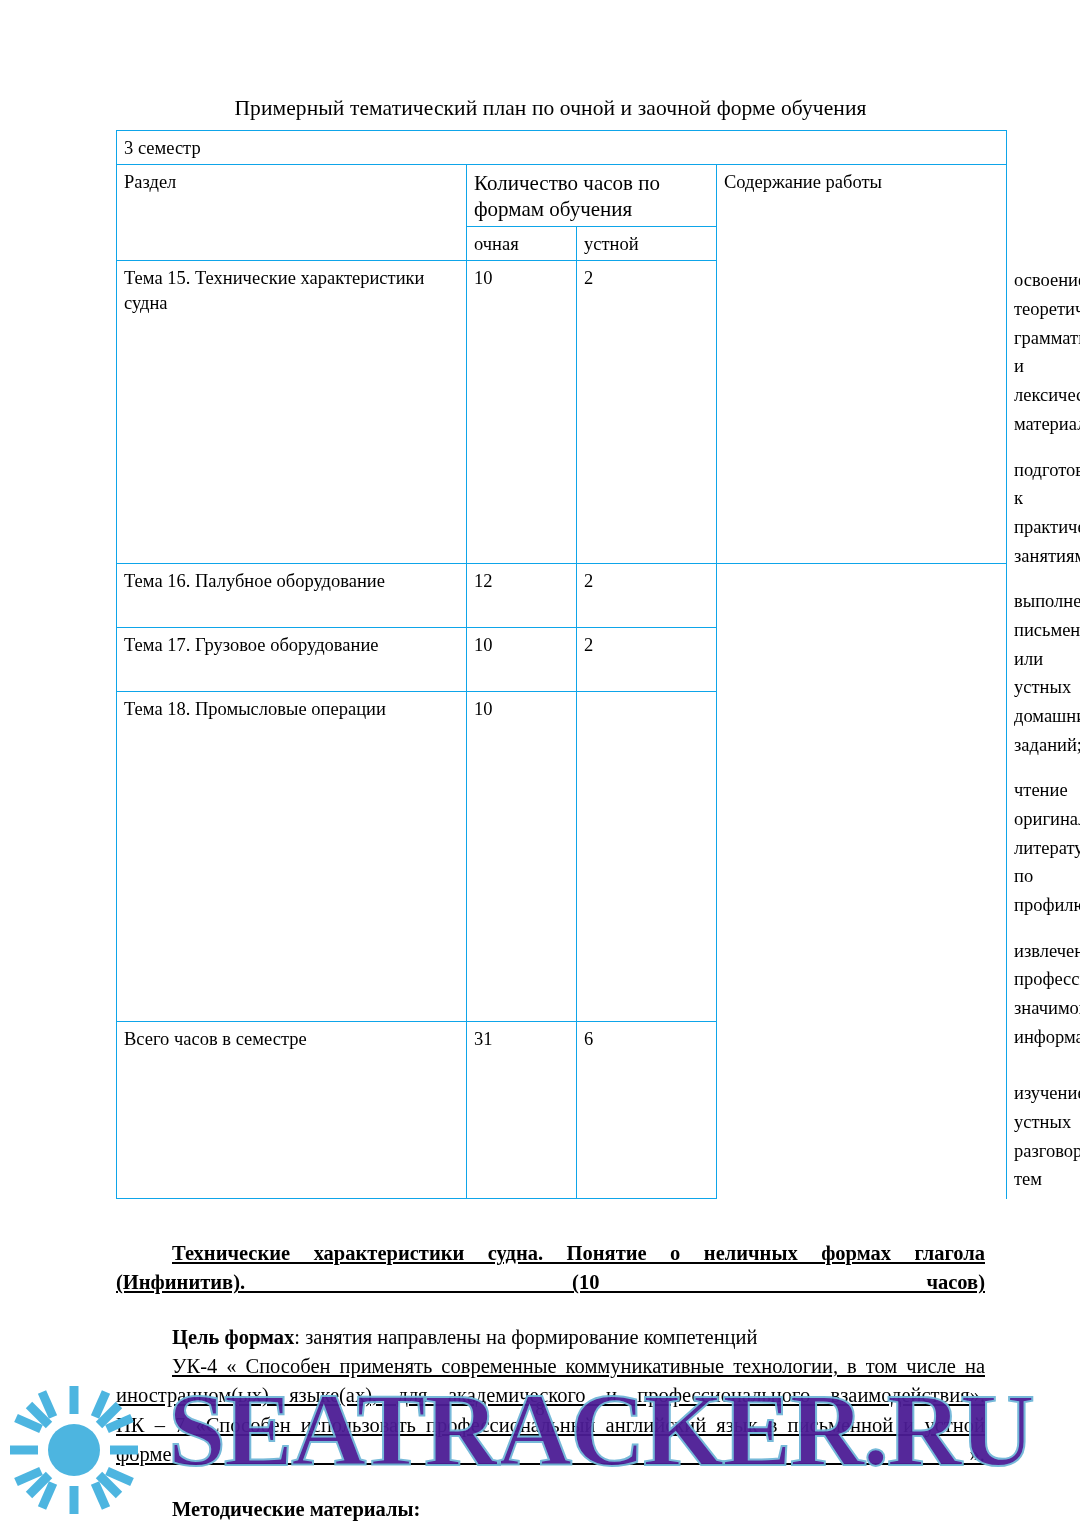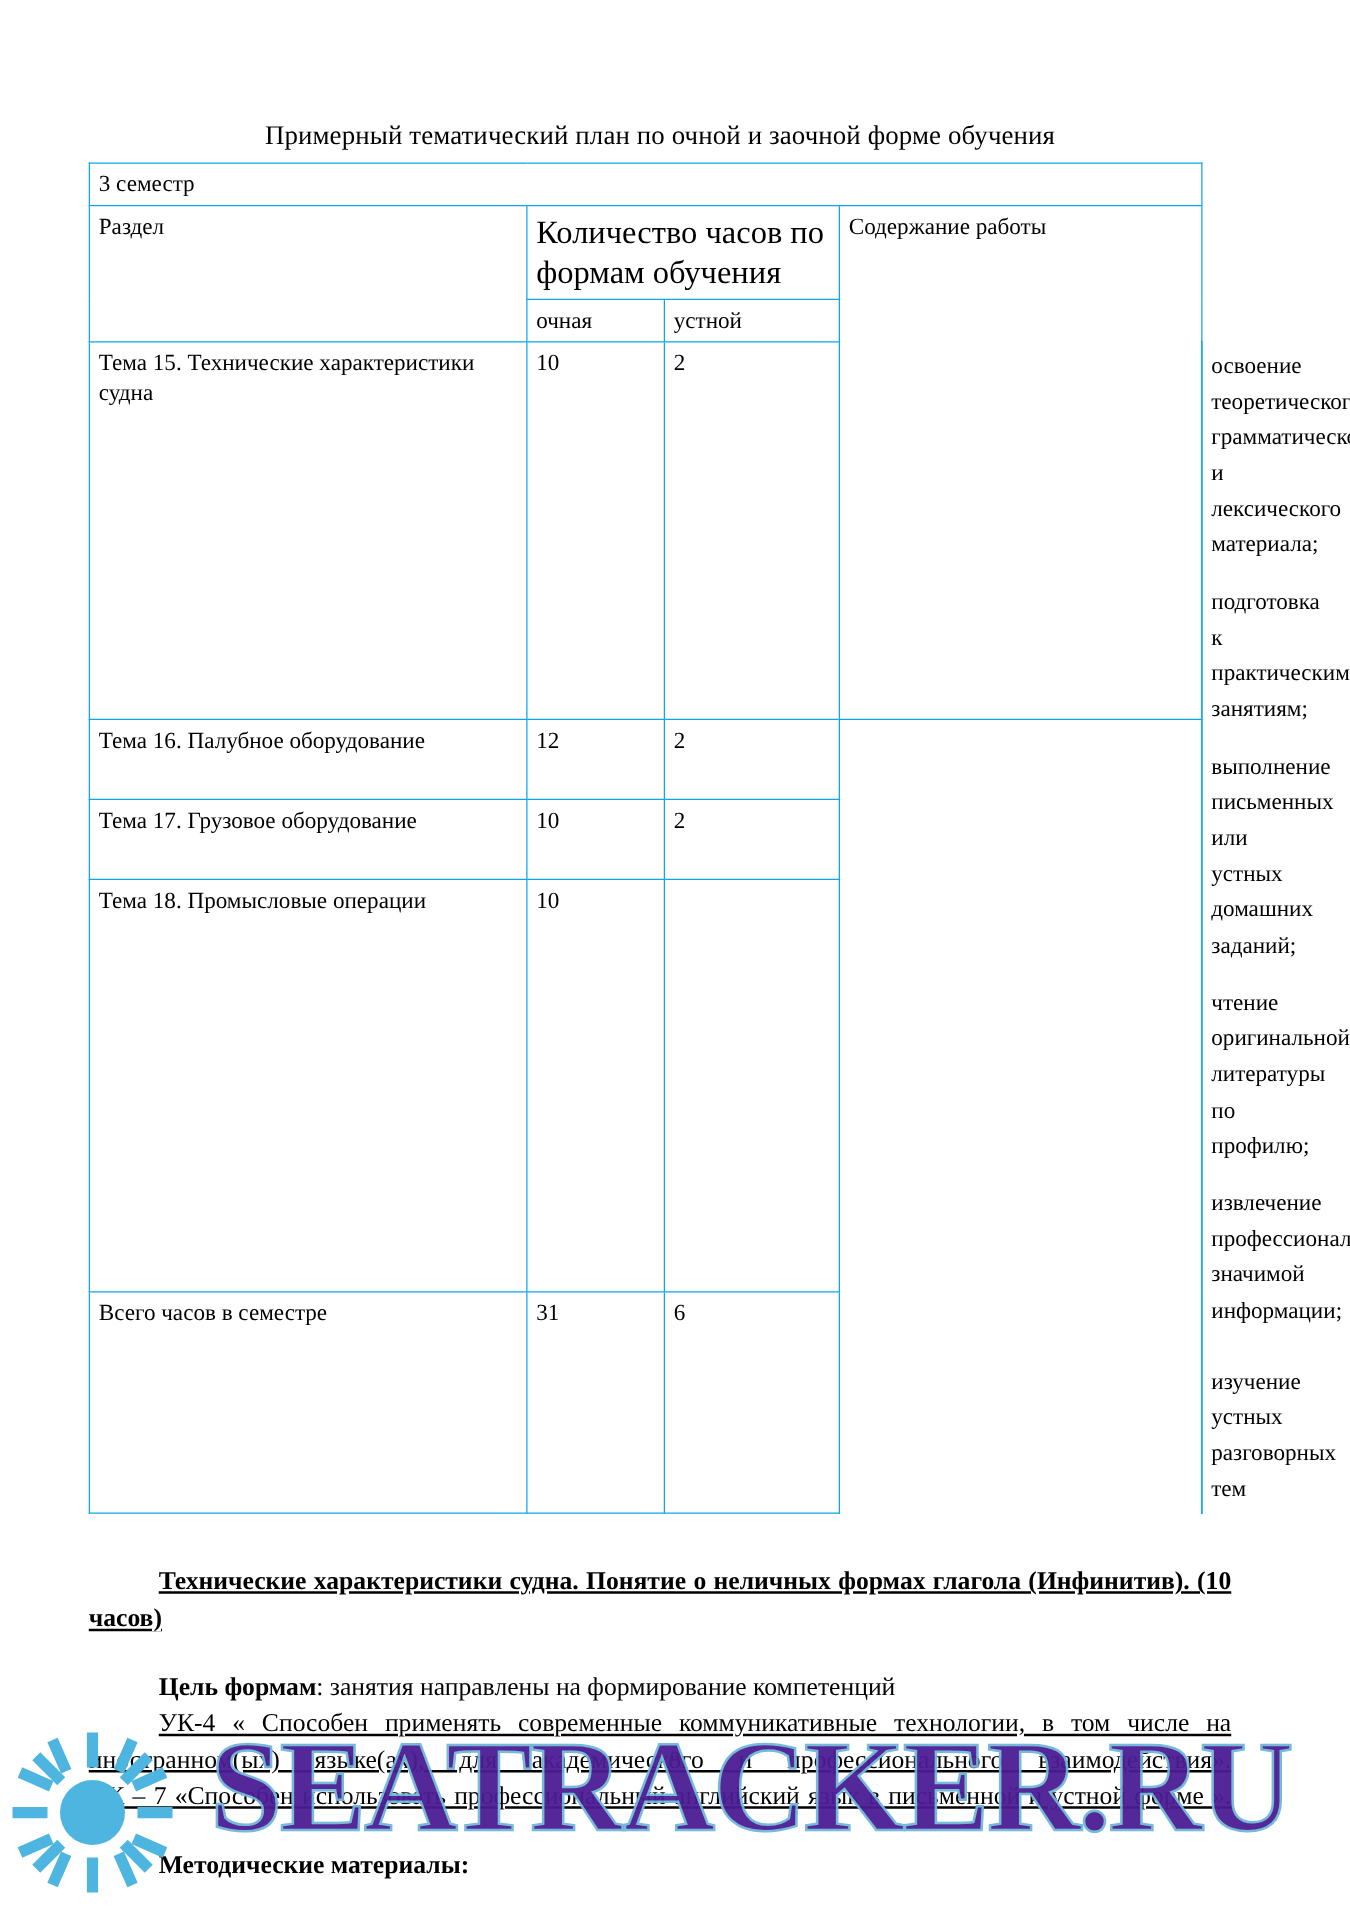--- a/index.html
+++ b/index.html
@@ -13,21 +13,21 @@
     font-family: "Liberation Serif", serif;
     color: #000000;
     position: relative;
     overflow: hidden;
   }
   .page {
     position: relative;
     width: 1080px;
     height: 1237px;
     box-sizing: border-box;
-    padding: 95px 95px 0 71px;
+    padding: 95px 95px 0 116px;
   }
   .doc-title {
     text-align: center;
     font-size: 21.5px;
     line-height: 1.25;
     margin: 0 0 8px 0;
     letter-spacing: 0.1px;
   }
 
   
@@ -51,21 +51,21 @@
     padding-top: 3px;
     padding-bottom: 3px;
   }
   .hdr-razdel {
     text-align: center;
     vertical-align: top;
     padding-top: 8px;
   }
   .hdr-hours {
     text-align: center;
-    font-size: 26px;
+    font-size: 21px;
     line-height: 1.25;
     padding-top: 6px;
   }
   .hdr-content {
     text-align: center;
     padding-top: 8px;
   }
   .sub-hdr {
     text-align: center;
     padding-top: 3px;
@@ -206,21 +206,21 @@
         <td class="ctr">6</td>
       </tr>
     </tbody>
   </table>
 
   <div class="body-text">
     <p class="line ind b just-all">Технические характеристики судна. Понятие о неличных формах глагола (Инфинитив). (10 часов)</p>
 
     <div class="sp-med"></div>
 
-    <p class="line ind"><span class="b">Цель формам</span><span>: занятия направлены на  формирование компетенций</span></p>
+    <p class="line ind"><span class="b">Цель формах</span><span>: занятия направлены на  формирование компетенций</span></p>
     <p class="line ind just-all">УК-4 « Способен применять современные коммуникативные технологии, в том числе на иностранном(ых) языке(ах), для академического и профессионального взаимодействия».</p>
     <p class="line just-all">ПК – 7 «Способен использовать профессиональный английский язык в письменной и устной форме ».</p>
 
     <div class="sp-med"></div>
 
     <p class="line ind b">Методические материалы:</p>
 
   </div>
 
   <div class="page-number">8</div>

